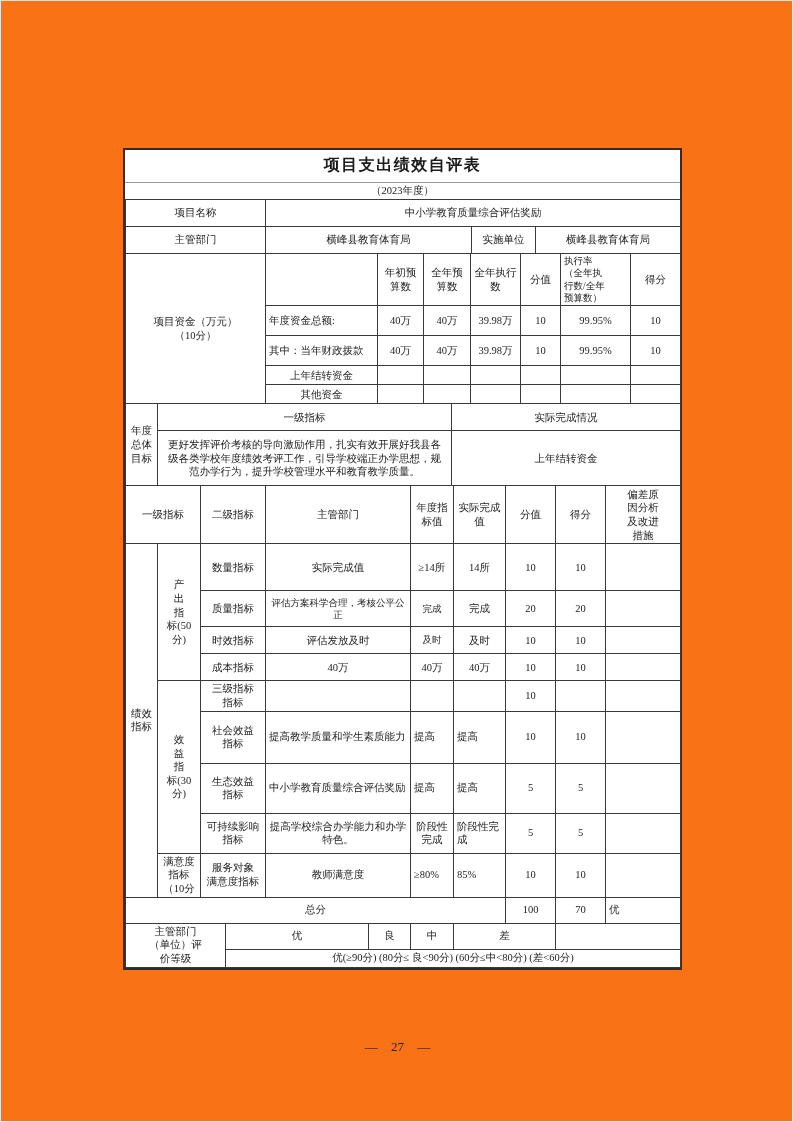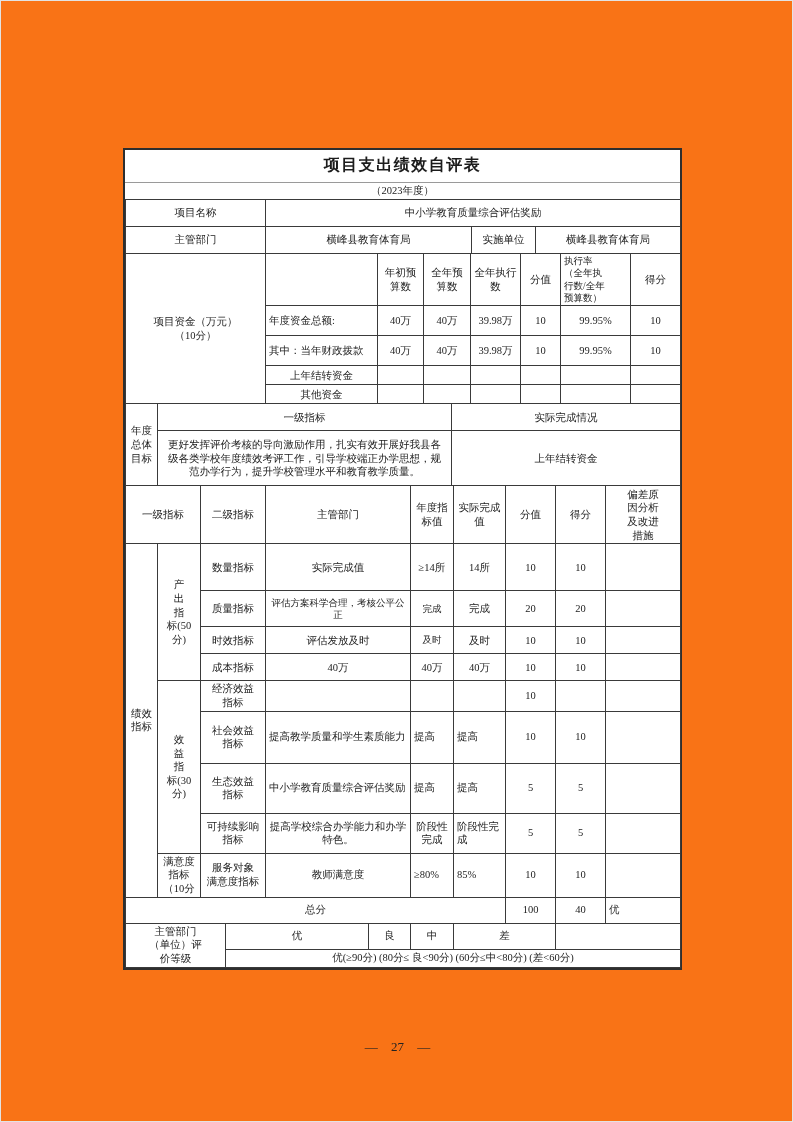--- a/index.html
+++ b/index.html
@@ -222,21 +222,21 @@
         <td>10</td>
         <td>10</td>
         <td></td>
       </tr>
       <tr style="height:28px">
         <td class="pre" rowspan="4">效
 益
 指
 标(30
 分)</td>
-        <td class="pre">经济效益
+        <td class="pre">三级指标
 指标</td>
         <td></td>
         <td></td>
         <td></td>
         <td>10</td>
         <td></td>
         <td></td>
       </tr>
       <tr style="height:52px">
         <td class="pre">社会效益
@@ -278,21 +278,21 @@
         <td>教师满意度</td>
         <td class="l">≥80%</td>
         <td class="l">85%</td>
         <td>10</td>
         <td>10</td>
         <td></td>
       </tr>
       <tr style="height:26px">
         <td colspan="6">总分</td>
         <td>100</td>
-        <td>40</td>
+        <td>70</td>
         <td class="l">优</td>
       </tr>
     </tbody>
       </table>
 
     <table>
       <colgroup>
         <col style="width:100px">
           <col style="width:143px">
           <col style="width:42px">

